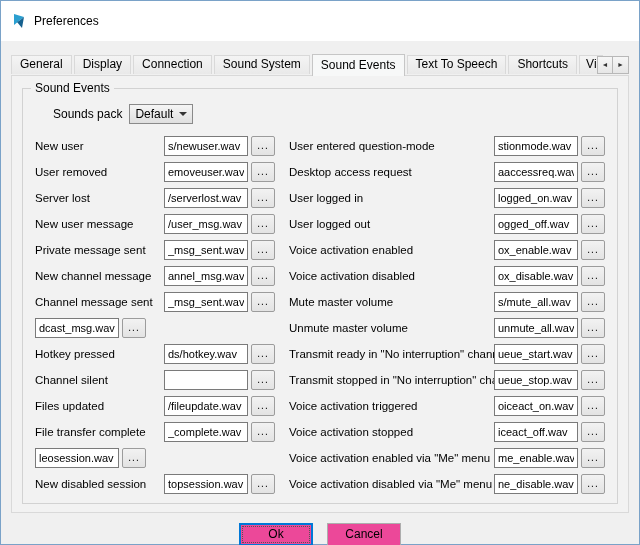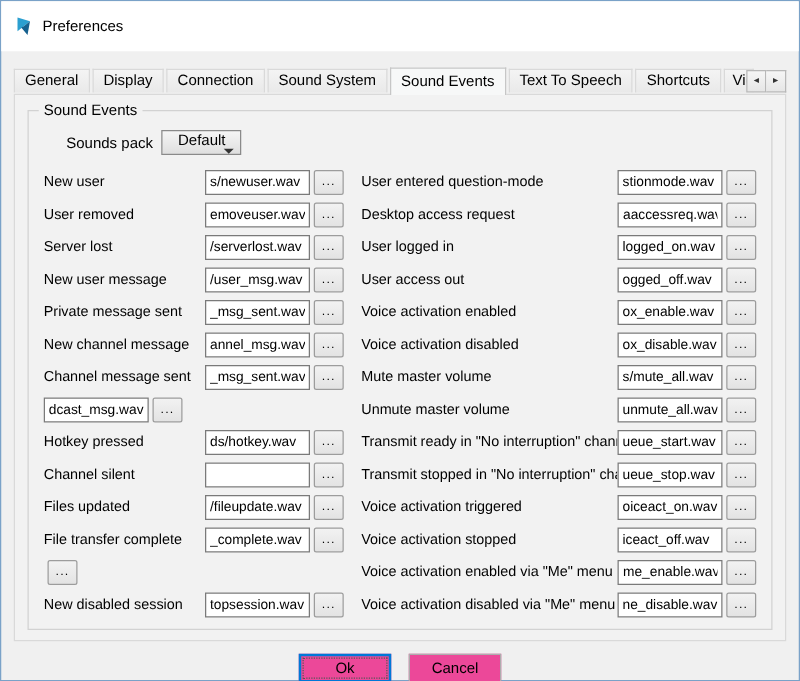--- a/index.html
+++ b/index.html
@@ -72,21 +72,21 @@
   .legend {
     position:absolute; top:-8px; left:8px;
     background:#f2f2f2; padding:0 4px;
   }
   .sounds-pack-row { display:flex; align-items:center; gap:7px; margin:0 0 8px 18px; height:22px; }
   .combo {
     width:64px; height:20px;
     border:1px solid #8a8a8a;
     background:linear-gradient(#f5f5f5,#dfdfdf);
     display:flex; align-items:center;
-    padding:0 5px; cursor:default;flex-direction:column;
+    padding:0 5px; cursor:default;
   }
   .combo-arrow {
     margin-left:auto;
     width:0; height:0;
     border-left:4px solid transparent;
     border-right:4px solid transparent;
     border-top:4px solid #333;
   }
 
   .columns { display:flex; gap:14px; }
@@ -227,20 +227,21 @@
               <span class="row-label">Files updated</span>
               <input class="row-input" type="text" value="/fileupdate.wav" style="">
               <button class="browse">...</button>
             </div>
             <div class="row">
               <span class="row-label">File transfer complete</span>
               <input class="row-input" type="text" value="_complete.wav" style="">
               <button class="browse">...</button>
             </div>
             <div class="row">
+              <input class="row-input" type="text" value="leosession.wav" style="">
               <button class="browse">...</button>
             </div>
             <div class="row">
               <span class="row-label">New disabled session</span>
               <input class="row-input" type="text" value="topsession.wav" style="">
               <button class="browse">...</button>
             </div>
           </div>
         <div class="col col-right" id="col-right">
             <div class="row">
@@ -252,21 +253,21 @@
               <span class="row-label">Desktop access request</span>
               <input class="row-input" type="text" value="aaccessreq.wav" style="">
               <button class="browse">...</button>
             </div>
             <div class="row">
               <span class="row-label">User logged in</span>
               <input class="row-input" type="text" value="logged_on.wav" style="">
               <button class="browse">...</button>
             </div>
             <div class="row">
-              <span class="row-label">User access out</span>
+              <span class="row-label">User logged out</span>
               <input class="row-input" type="text" value="ogged_off.wav" style="">
               <button class="browse">...</button>
             </div>
             <div class="row">
               <span class="row-label">Voice activation enabled</span>
               <input class="row-input" type="text" value="ox_enable.wav" style="">
               <button class="browse">...</button>
             </div>
             <div class="row">
               <span class="row-label">Voice activation disabled</span>

